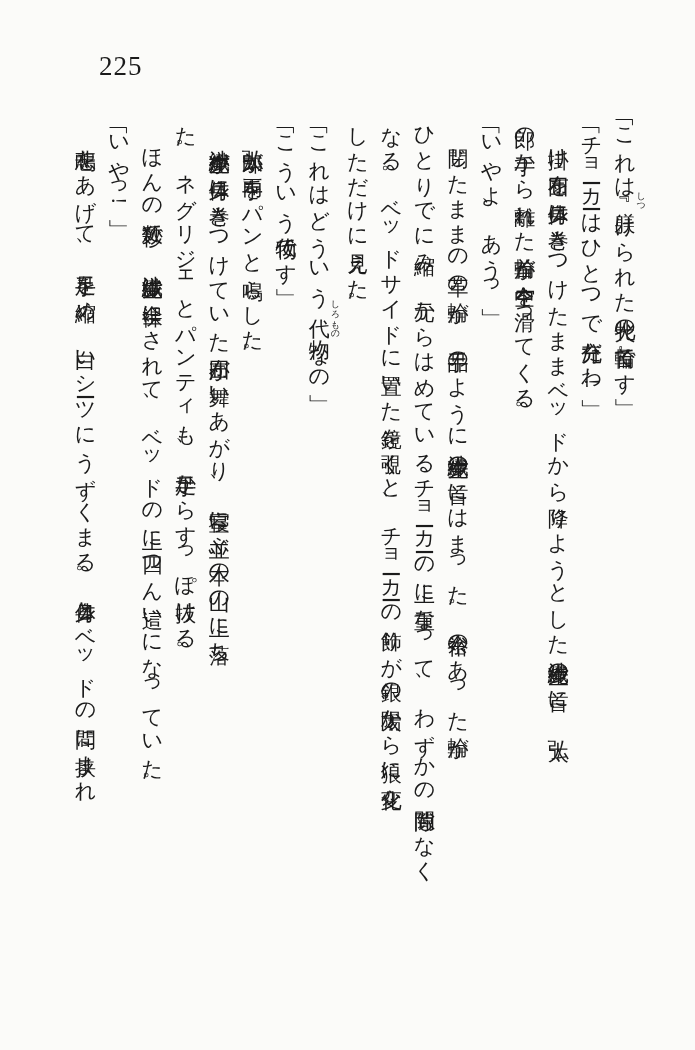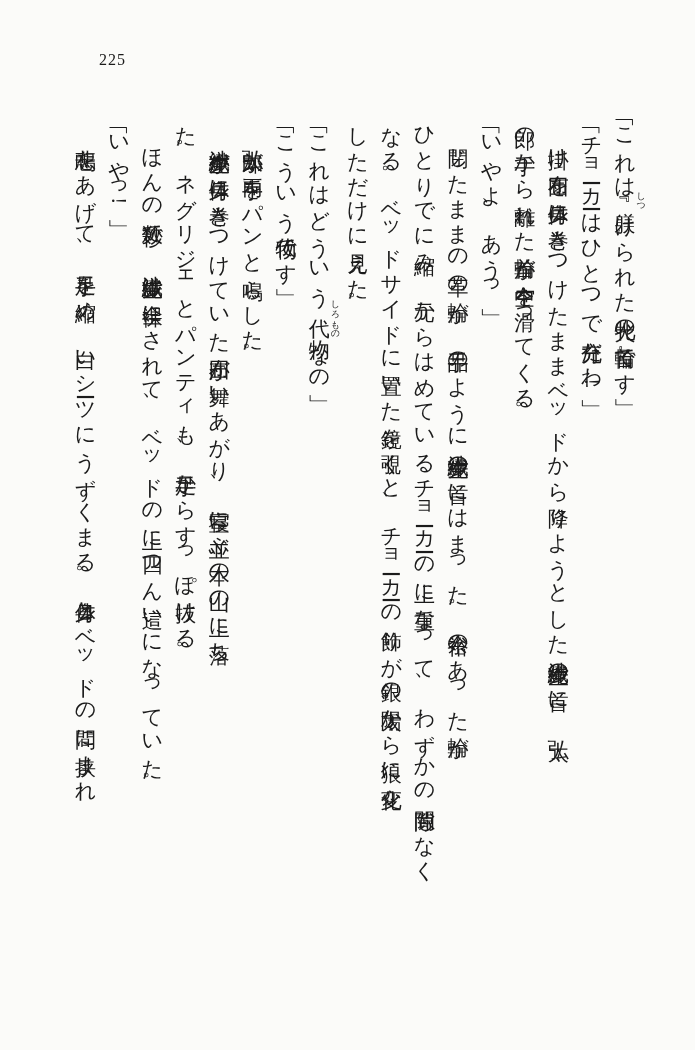--- a/index.html
+++ b/index.html
@@ -14,21 +14,21 @@
   }
   .page {
     position: relative;
     width: 695px;
     height: 1050px;
   }
   .page-number {
     position: absolute;
     top: 51px;
     left: 99px;
-    font-size: 16px;
+    font-size: 27px;
     letter-spacing: 1px;
   }
   .text-block {
     position: absolute;
     top: 112px;
     right: 49px;
     height: 842px;
     writing-mode: vertical-rl;
     -webkit-writing-mode: vertical-rl;
     font-size: 21px;

